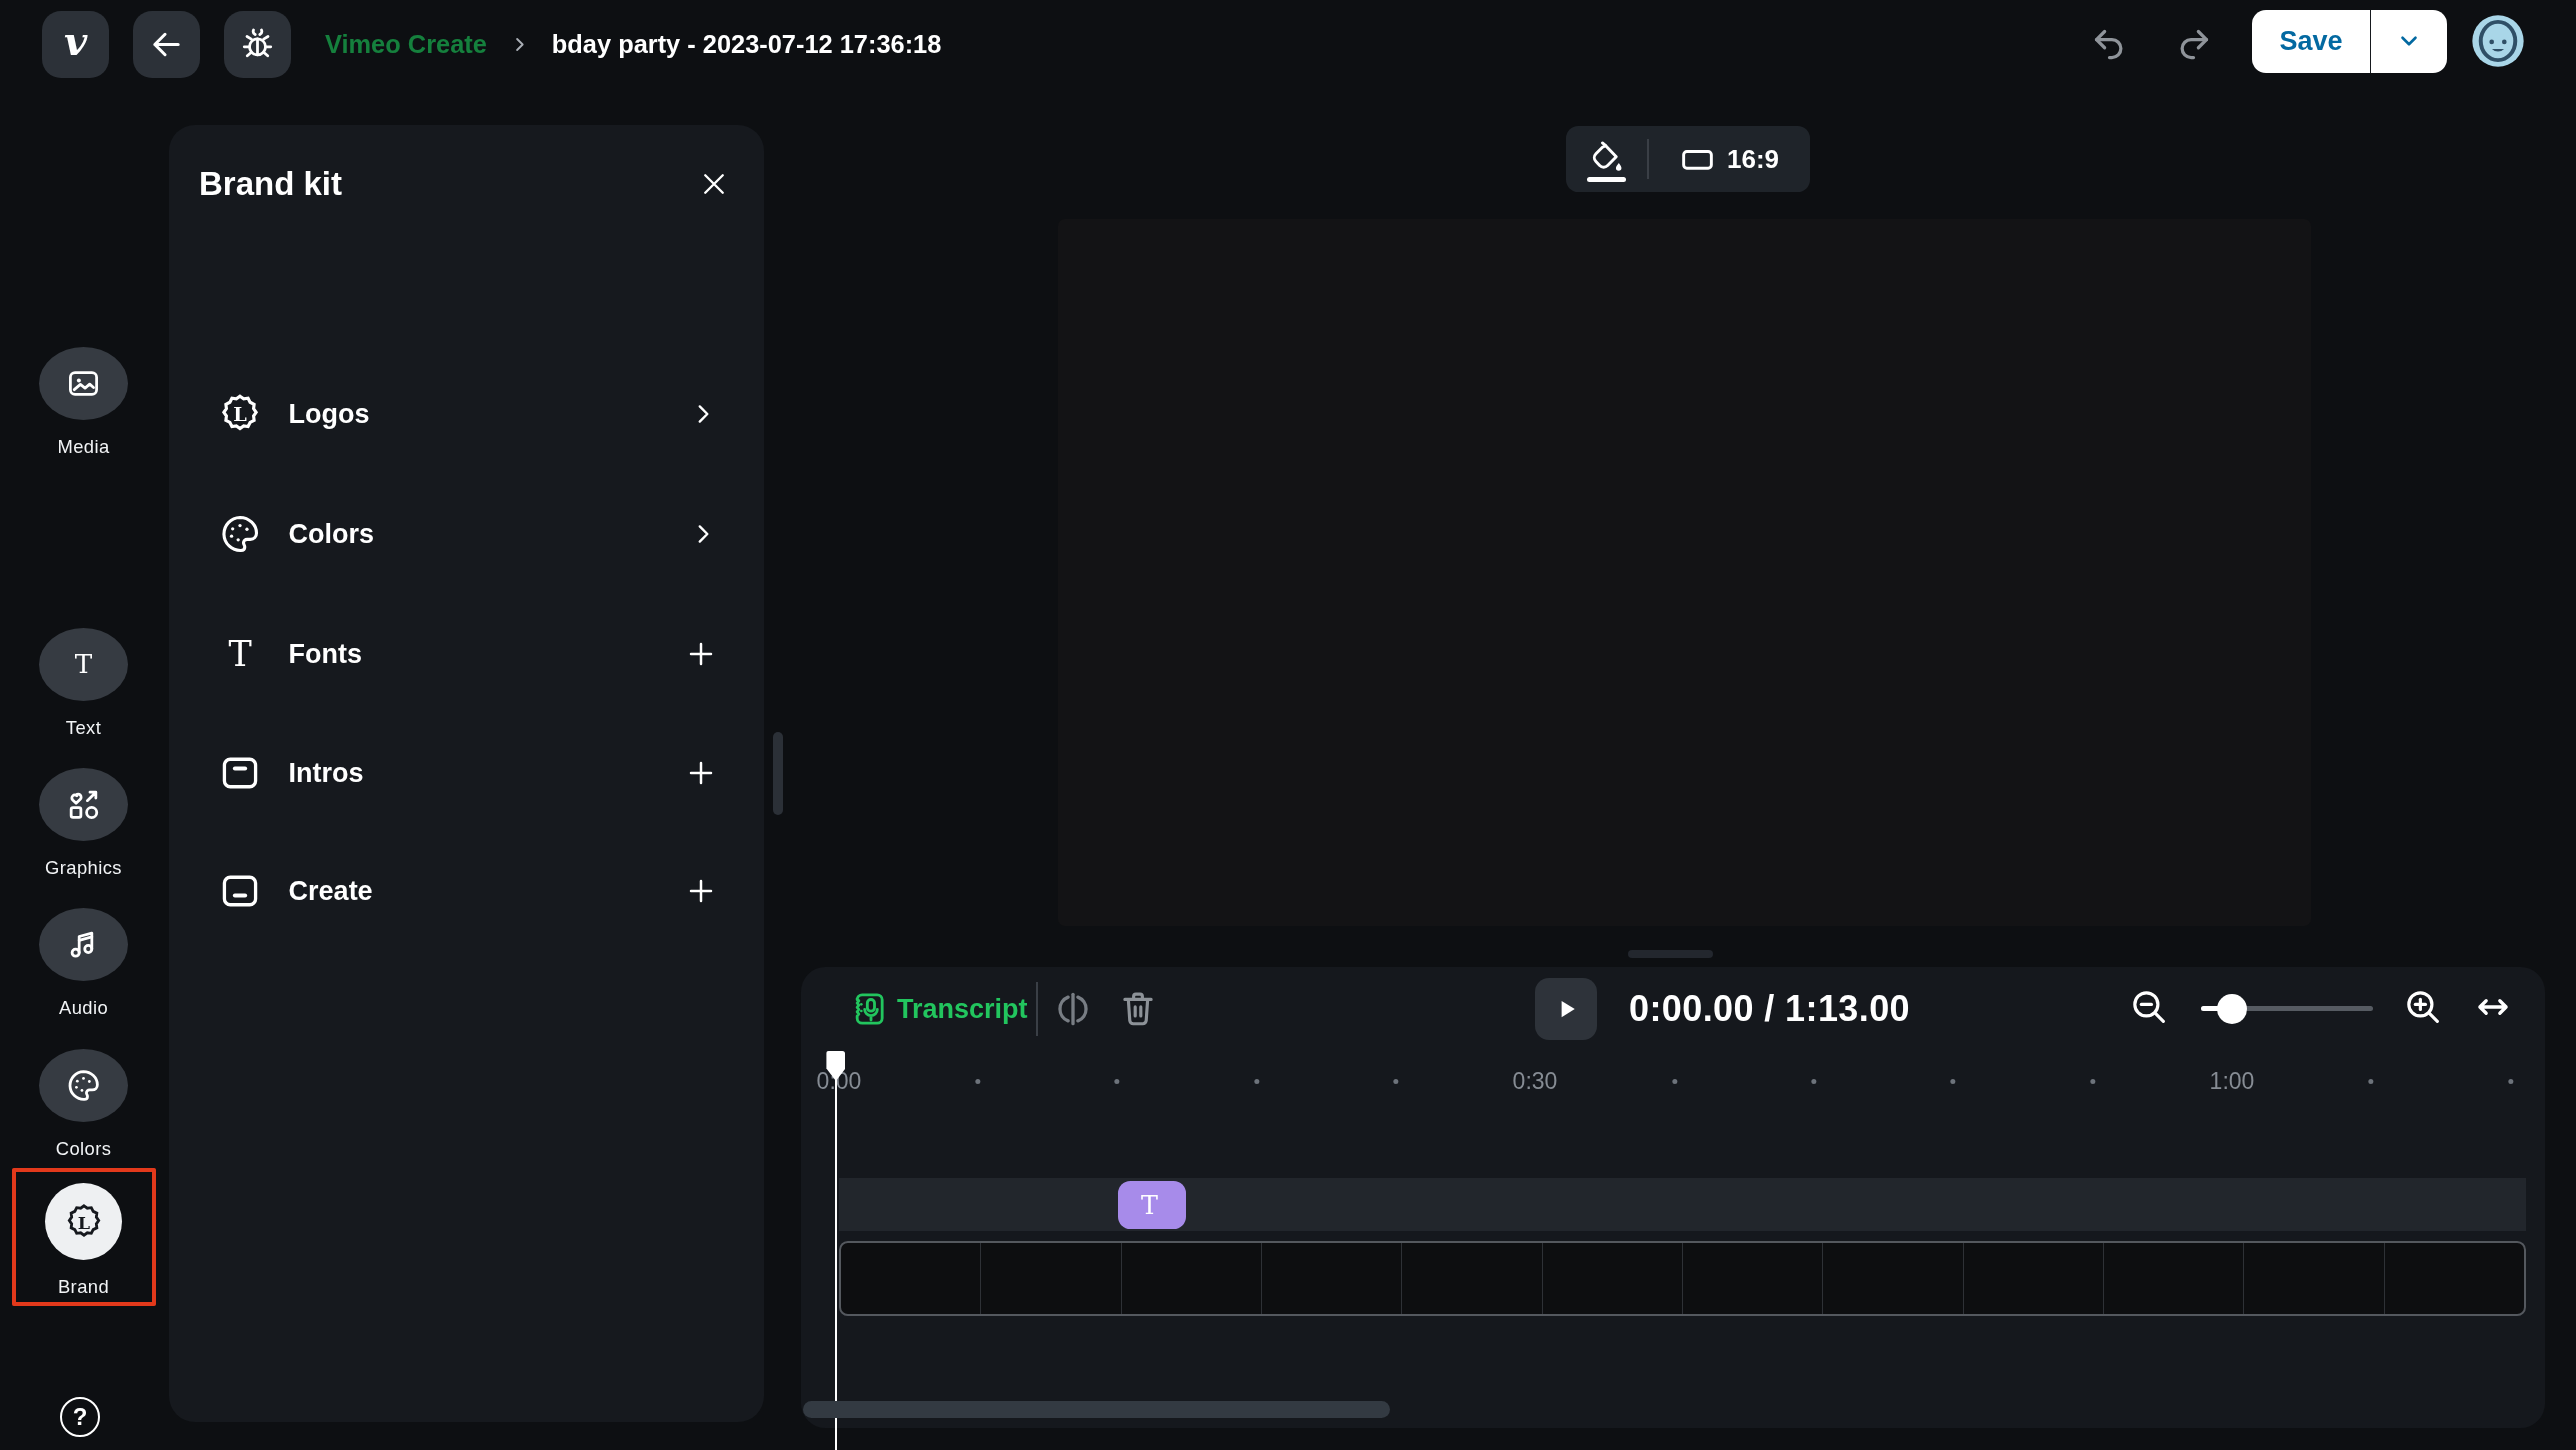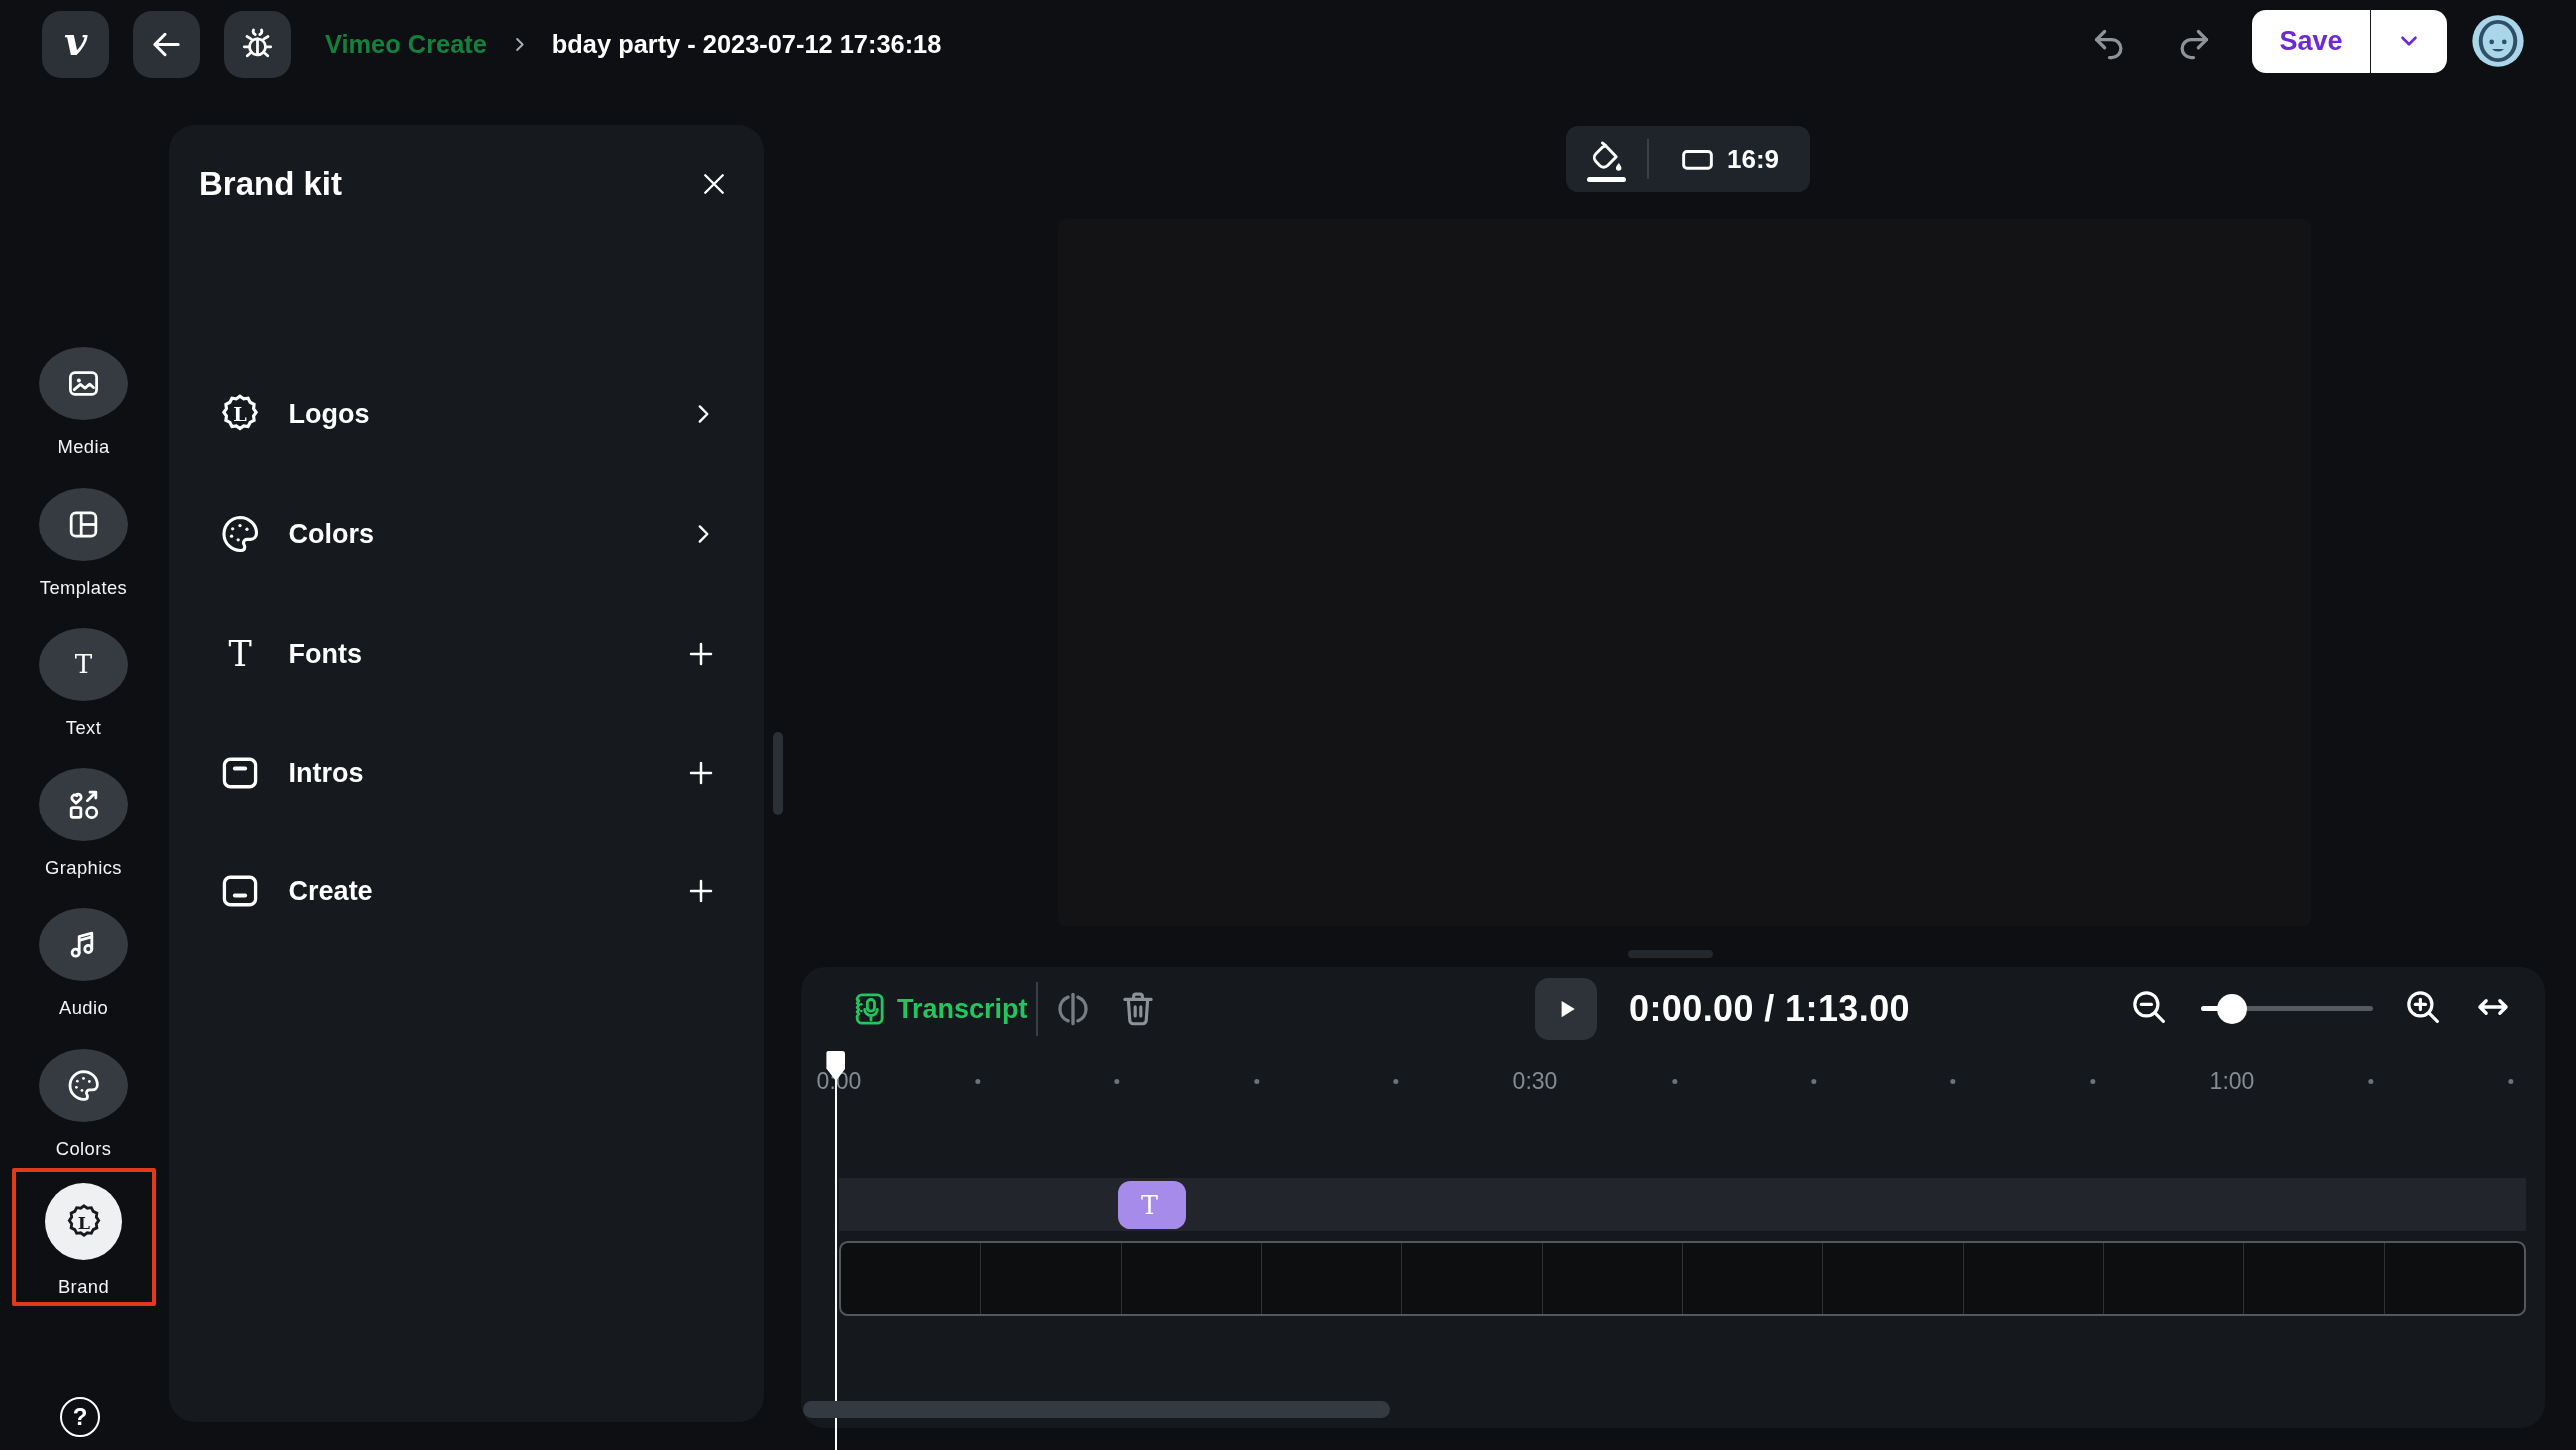--- a/index.html
+++ b/index.html
@@ -26,21 +26,21 @@
   .vimeo-v { font-family:"DejaVu Serif", serif; font-style:italic; font-weight:bold; font-size:40px; line-height:1; padding-bottom:7px;}
   .breadcrumb { position:absolute; left:325px; top:0; height:88px; display:flex; align-items:center; gap:23px; }
   .crumb-app { color:#15803d; font-size:25.4px; font-weight:600; }
   .crumb-sep { color:#a9aeb5; }
   .crumb-title { color:#fff; font-size:25.4px; font-weight:700; }
   .history { position:absolute; top:0; height:88px; display:flex; align-items:center; color:#8f949a; }
   .hist-undo { left:2090px; } .hist-redo { left:2174px; }
   .history span { cursor:pointer; }
   .save-split {
     position:absolute; left:2252px; top:9.6px; height:63px; width:195px;
-    background:#fff; border-radius:14px; display:flex; color:#6d28d9; overflow:hidden; cursor:pointer;
+    background:#fff; border-radius:14px; display:flex; color:#0369a1; overflow:hidden; cursor:pointer;
   }
   .save-main { width:119px; display:flex; align-items:center; justify-content:center;
     font-size:27px; font-weight:700; border-right:1.8px solid #16191e; }
   .save-caret { flex:1; display:flex; align-items:center; justify-content:center; }
   .avatar { position:absolute; left:2470px; top:13px; width:56px; height:56px; border-radius:50%; cursor:pointer; }
 
   
   .sidebar { position:absolute; left:0; top:0; width:167px; height:1090px;margin-top:43px; }
   .side-item { position:absolute; left:0; width:167px; text-align:center; cursor:pointer; }
   .side-circle {
@@ -222,30 +222,20 @@
 <div class="sidebar">
   <div class="side-item" style="top:304px">
     <div class="side-circle">
         <svg width="37" height="37" viewBox="0 0 24 24" fill="none" stroke="currentColor" stroke-width="1.8" stroke-linecap="round" stroke-linejoin="round">
           <rect x="3.5" y="5" width="17" height="14" rx="3"></rect>
           <circle cx="9" cy="10" r="1.3" fill="currentColor" stroke="none"></circle>
           <path d="M6 16l4-3.4 3 2.4 3-2.6 2.5 2.2"></path>
         </svg>
       </div>
     <span class="side-label">Media</span>
-  </div>
-  <div class="side-item" style="top:445px">
-    <div class="side-circle">
-        <svg width="37" height="37" viewBox="0 0 24 24" fill="none" stroke="currentColor" stroke-width="1.8" stroke-linejoin="round">
-          <rect x="4" y="4.5" width="16" height="15" rx="3"></rect>
-          <line x1="10.5" y1="4.5" x2="10.5" y2="19.5"></line>
-          <line x1="10.5" y1="12" x2="20" y2="12"></line>
-        </svg>
-      </div>
-    <span class="side-label">Templates</span>
   </div>
   <div class="side-item" style="top:585px">
     <div class="side-circle">
         <svg width="37" height="37" viewBox="0 0 24 24">
           <text x="12" y="17.5" text-anchor="middle" font-family="DejaVu Serif, serif" font-size="17" fill="currentColor">T</text>
         </svg>
       </div>
     <span class="side-label">Text</span>
   </div>
   <div class="side-item" style="top:725px">

